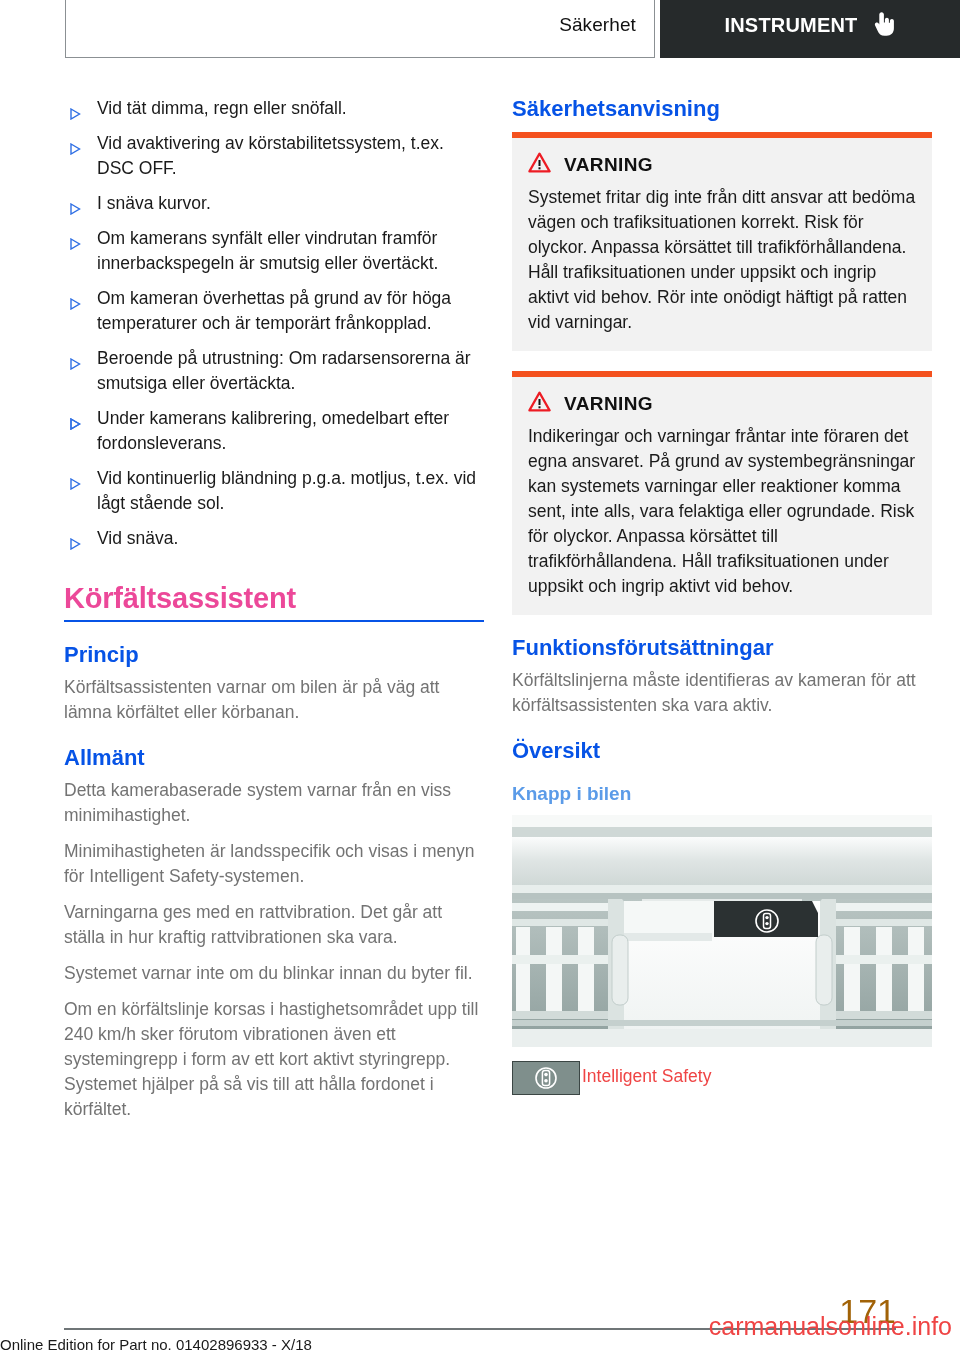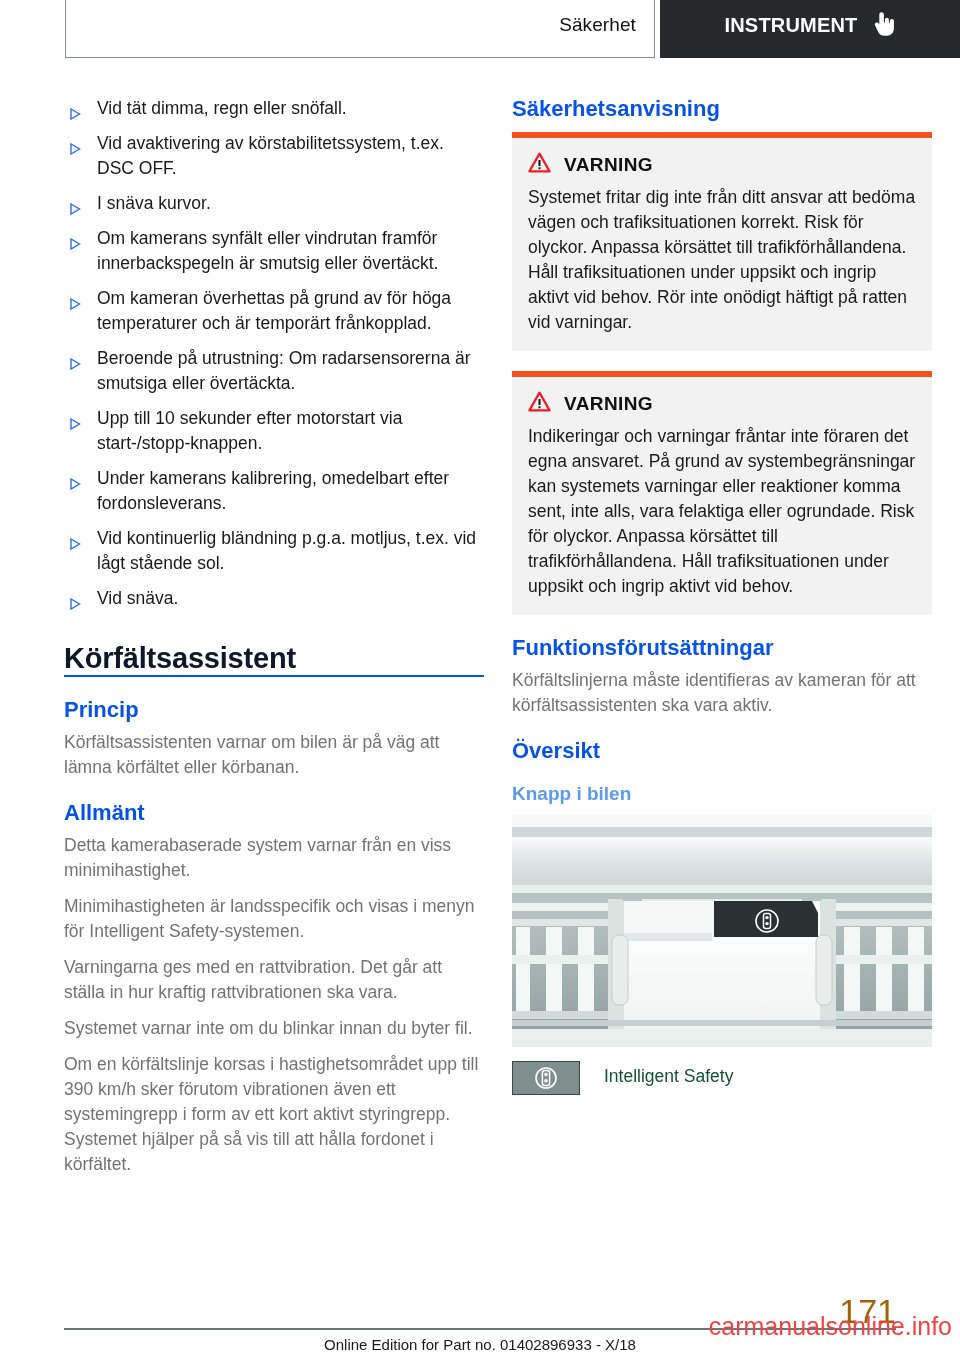--- a/index.html
+++ b/index.html
@@ -92,22 +92,23 @@
     left: 6px;
     top: 6px;
     width: 11px;
     height: 12px;
   }
 
   
   .h1-blue {
     font-size: 29px;
     font-weight: bold;
-    color: #0f172a;
+    color: #ec4899;
     margin: 30px 0 0 0;
+    padding-bottom: 5px;
     line-height: 34px;
     letter-spacing: -0.2px;
   }
   .h1-rule {
     border: none;
     border-top: 2px solid #0653E6;
     margin: 0 0 16px 0;
   }
   .h2-blue {
     font-size: 22px;
@@ -178,22 +179,22 @@
     border: 1.5px solid #3b4644;
     box-sizing: border-box;
     display: flex;
     align-items: center;
     justify-content: center;
     flex: 0 0 auto;
   }
   .legend-label {
     font-size: 17.5px;
     line-height: 25px;
-    margin-left: 24px;
-    color: #14532d;
+    margin-left: 2px;
+    color: #ef4444;
     padding-top: 3px;
   }
 
   
   .footer {
     position: absolute;
     left: 0;
     top: 1300px;
     width: 960px;
     height: 62px;
@@ -211,21 +212,21 @@
     top: -8px;
     font-size: 34px;
     font-weight: normal;
     color: #a16207;
   }
   .footer-edition {
     position: absolute;
     left: 0;
     top: 36px;
     width: 960px;
-    text-align: center;
+    text-align: left;
     font-size: 15px;
     color: #1a1a1a;
   }
   .watermark {
     position: absolute;
     right: 8px;
     top: 12px;
     font-size: 25px;
     color: #ef4444;
     letter-spacing: 0px;
@@ -298,21 +299,20 @@
           </svg>
       </span>
       <span>Beroende på utrustning: Om radarsensorerna är smutsiga eller övertäckta.</span>
     </li>
     <li class="bullet-item">
       <span class="bullet-tri">
         <svg width="11" height="12" viewBox="0 0 11 12">
             <path d="M1 1 L9.5 6 L1 11 Z" fill="none" stroke="#2F6FE4" stroke-width="1.4"></path>
           </svg>
       </span>
-      <span>Upp till 10 sekunder efter motorstart via start-/stopp-knappen.</span>
     </li>
     <li class="bullet-item">
       <span class="bullet-tri">
         <svg width="11" height="12" viewBox="0 0 11 12">
             <path d="M1 1 L9.5 6 L1 11 Z" fill="none" stroke="#2F6FE4" stroke-width="1.4"></path>
           </svg>
       </span>
       <span>Under kamerans kalibrering, omedelbart efter fordonsleverans.</span>
     </li>
     <li class="bullet-item">
@@ -337,21 +337,21 @@
   <hr class="h1-rule">
 
   <h2 class="h2-blue">Princip</h2>
   <p class="body">Körfältsassistenten varnar om bilen är på väg att lämna körfältet eller körbanan.</p>
 
   <h2 class="h2-blue">Allmänt</h2>
   <p class="body">Detta kamerabaserade system varnar från en viss minimihastighet.</p>
   <p class="body">Minimihastigheten är landsspecifik och visas i menyn för Intelligent Safety-systemen.</p>
   <p class="body">Varningarna ges med en rattvibration. Det går att ställa in hur kraftig rattvibrationen ska vara.</p>
   <p class="body">Systemet varnar inte om du blinkar innan du byter fil.</p>
-  <p class="body">Om en körfältslinje korsas i hastighetsområdet upp till 390 km/h sker förutom vibrationen även ett systemingrepp i form av ett kort aktivt styringrepp. Systemet hjälper på så vis till att hålla fordonet i körfältet.</p>
+  <p class="body">Om en körfältslinje korsas i hastighetsområdet upp till 240 km/h sker förutom vibrationen även ett systemingrepp i form av ett kort aktivt styringrepp. Systemet hjälper på så vis till att hålla fordonet i körfältet.</p>
 </div>
 
 <div class="col col-right">
 
   <h2 class="h2-blue" style="margin-top:0;">Säkerhetsanvisning</h2>
 
   <div class="warn-box">
     <div class="warn-head">
       <span>
         <svg width="23" height="21" viewBox="0 0 23 21">

